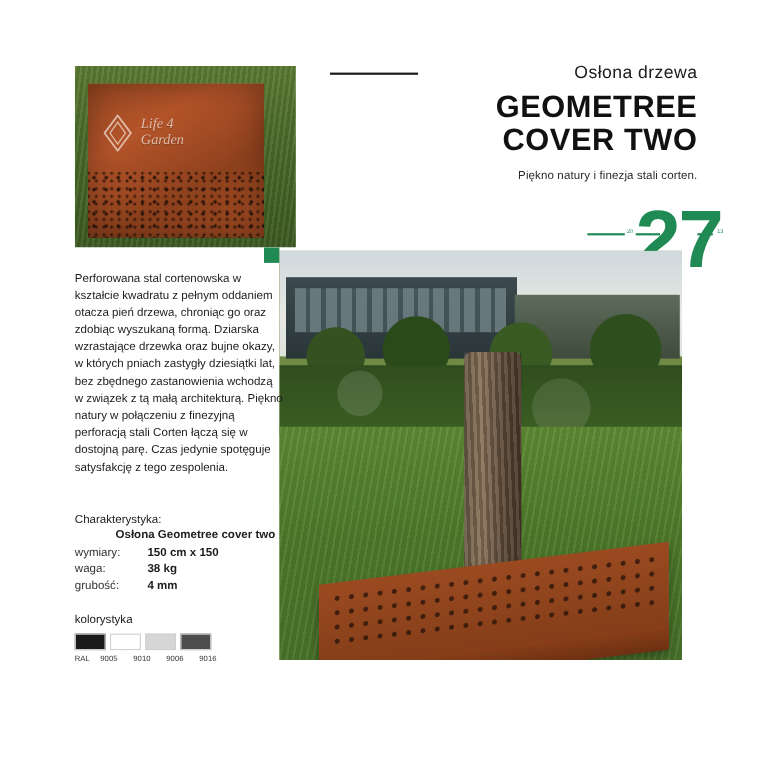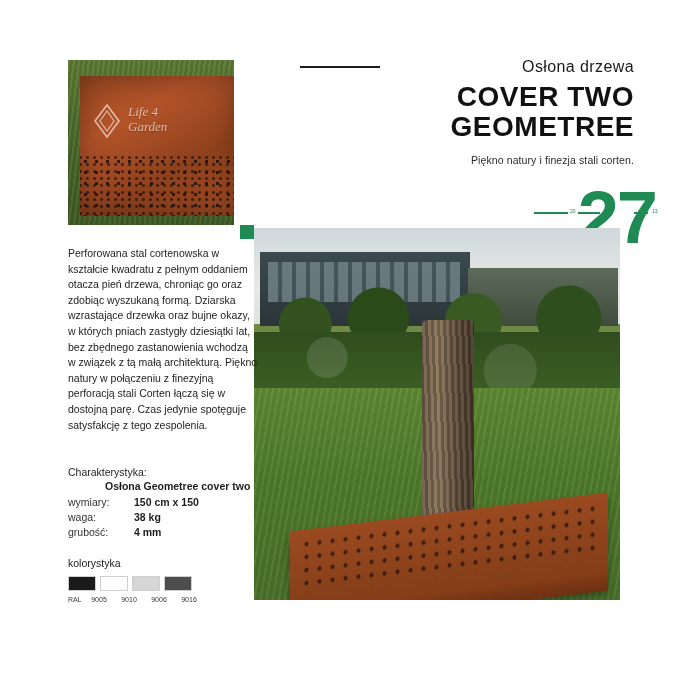--- a/index.html
+++ b/index.html
@@ -8,21 +8,21 @@
     background:#ffffff;
     font-family:"Liberation Sans", sans-serif;
     color:#1a1a1a;
     overflow:hidden;
     position:relative;
   }
   .page{position:relative;width:690px;height:700px;}
 
   
   .photo-left{
-    position:absolute;left:68px;top:60px;width:166px;height:165px;
+    position:absolute;left:68px;top:60px;width:201px;height:165px;
     overflow:hidden;
   }
   .photo-left .grass{
     position:absolute;inset:0;
     background:
       linear-gradient(180deg,#5c7a33 0%,#4a6b2a 40%,#3d5a22 100%);
   }
   .photo-left .grass:before{
     content:"";position:absolute;inset:0;
     background:repeating-linear-gradient(97deg, rgba(255,255,255,.06) 0 2px, rgba(0,0,0,.07) 2px 5px);
@@ -181,22 +181,22 @@
         <div>Garden</div>
       </div>
     </div>
   </div>
 
   <div class="green-sq"></div>
 
   <div class="hdr-rule"></div>
   <div class="hdr">
     <div class="eyebrow">Osłona drzewa</div>
+    <div class="title">GEOMETREE</div>
     <div class="title">COVER TWO</div>
-    <div class="title">GEOMETREE</div>
     <div class="subtitle">Piękno natury i finezja stali corten.</div>
   </div>
 
   <div class="tick-row">
     <div class="tk" style="left:0;width:34px;"></div>
     <div class="tk" style="left:44px;width:22px;"></div>
     <div class="tk" style="left:100px;width:14px;"></div>
     <div class="lbl" style="left:36px;top:2px;">20</div>
     <div class="lbl" style="left:70px;top:2px;">27</div>
     <div class="lbl" style="left:118px;top:2px;">13</div>

